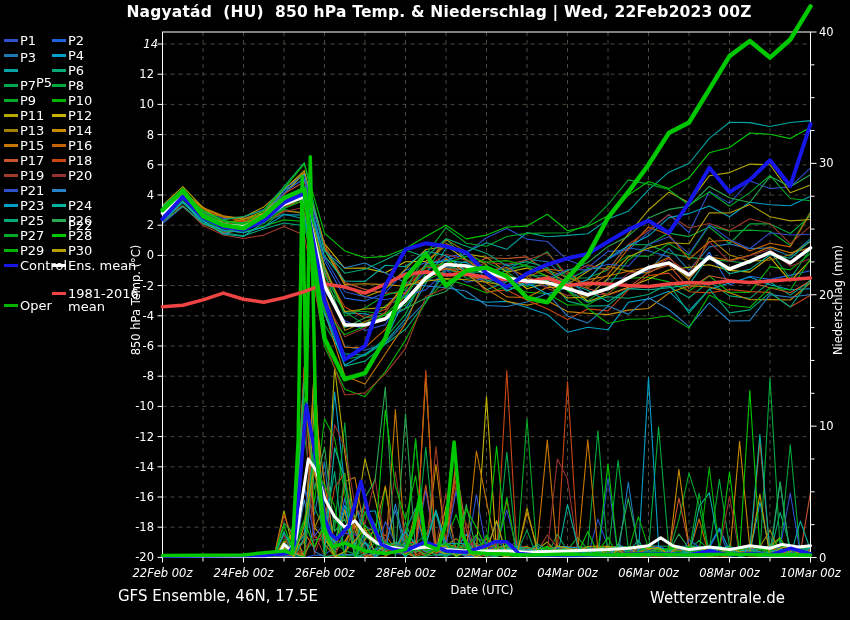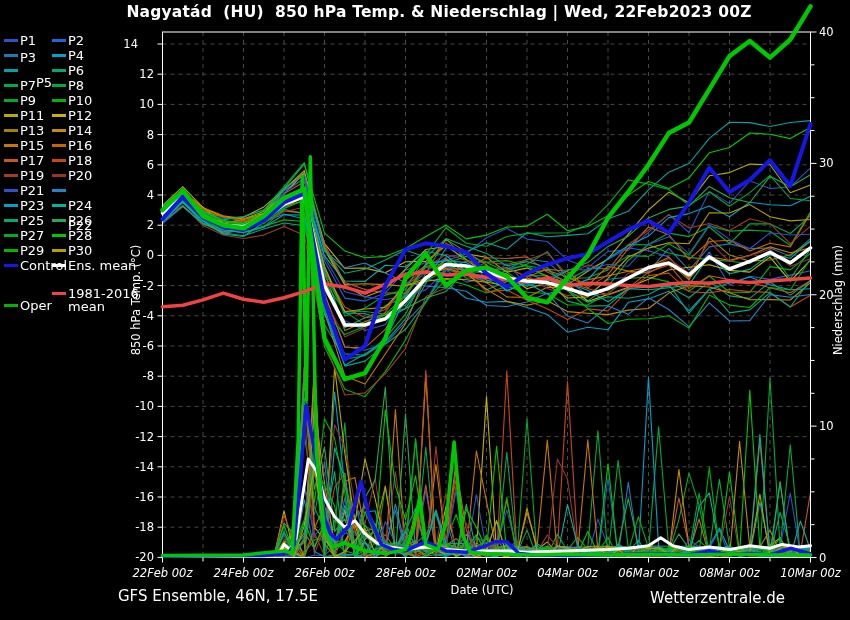--- a/index.html
+++ b/index.html
@@ -247,21 +247,21 @@
     <line x1="567.5" y1="557.5" x2="567.5" y2="562.5" stroke="#ffffff" stroke-width="1"></line>
     <line x1="608" y1="557.5" x2="608" y2="561.5" stroke="#ffffff" stroke-width="1"></line>
     <line x1="648.5" y1="557.5" x2="648.5" y2="562.5" stroke="#ffffff" stroke-width="1"></line>
     <line x1="689" y1="557.5" x2="689" y2="561.5" stroke="#ffffff" stroke-width="1"></line>
     <line x1="729.5" y1="557.5" x2="729.5" y2="562.5" stroke="#ffffff" stroke-width="1"></line>
     <line x1="770" y1="557.5" x2="770" y2="561.5" stroke="#ffffff" stroke-width="1"></line>
     <line x1="810.5" y1="557.5" x2="810.5" y2="562.5" stroke="#ffffff" stroke-width="1"></line>
   </svg>
 
 <div id="labels">
-    <div class="tick-label tl-left" style="left: 98px; top: 37px;">14</div>
+    <div class="tick-label tl-left" style="left: 118px; top: 37px; font-style: italic;">14</div>
     <div class="tick-label tl-left" style="left: 114px; top: 67.2px;">12</div>
     <div class="tick-label tl-left" style="left: 114px; top: 97.4px;">10</div>
     <div class="tick-label tl-left" style="left: 114px; top: 127.6px;">8</div>
     <div class="tick-label tl-left" style="left: 114px; top: 157.8px;">6</div>
     <div class="tick-label tl-left" style="left: 114px; top: 188px;">4</div>
     <div class="tick-label tl-left" style="left: 114px; top: 218.2px;">2</div>
     <div class="tick-label tl-left" style="left: 114px; top: 248.4px;">0</div>
     <div class="tick-label tl-left" style="left: 114px; top: 278.6px;">-2</div>
     <div class="tick-label tl-left" style="left: 114px; top: 308.8px;">-4</div>
     <div class="tick-label tl-left" style="left: 114px; top: 339px;">-6</div>

